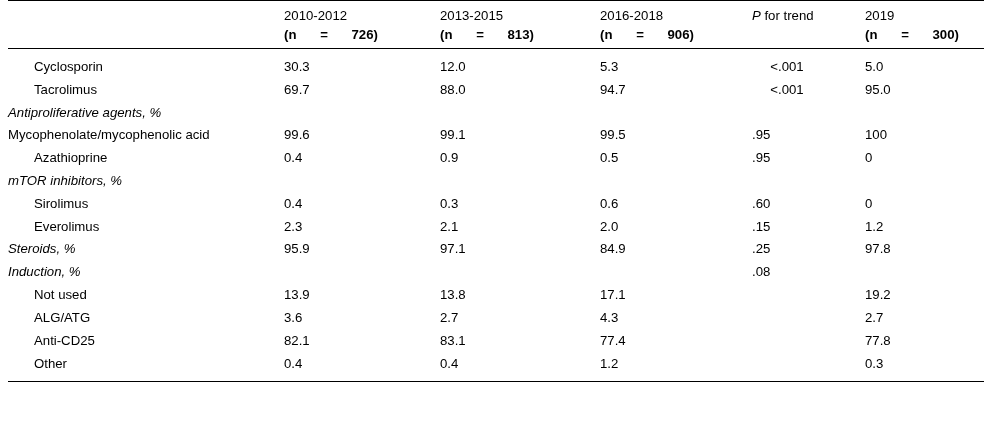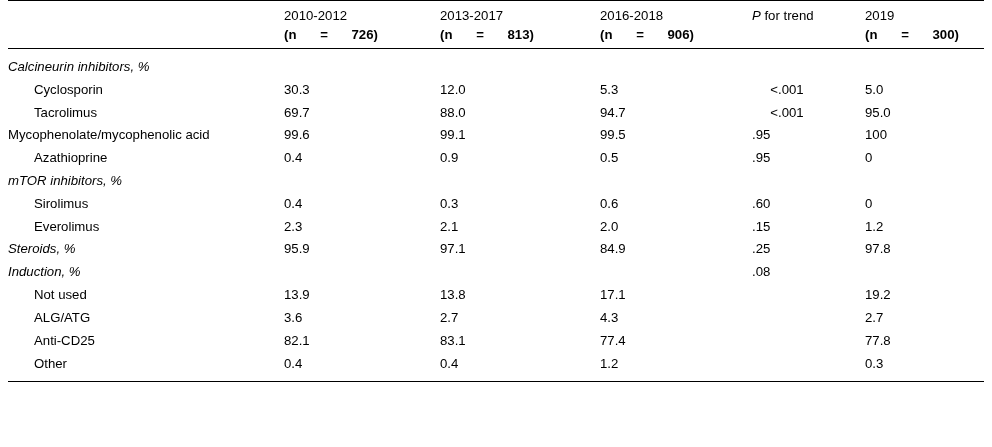--- a/index.html
+++ b/index.html
@@ -102,21 +102,21 @@
         <th></th>
         <th>
           <span class="hl1">2010-2012</span>
           <span class="hl2 nline">
             <span class="np">(n</span>
             <span class="neq">=</span>
             <span class="nnum">726)</span>
           </span>
         </th>
         <th>
-          <span class="hl1">2013-2017</span>
+          <span class="hl1">2013-2015</span>
           <span class="hl2 nline">
             <span class="np">(n</span>
             <span class="neq">=</span>
             <span class="nnum">813)</span>
           </span>
         </th>
         <th>
           <span class="hl1">2016-2018</span>
           <span class="hl2 nline">
             <span class="np">(n</span>
@@ -137,47 +137,47 @@
           </span>
         </th>
       </tr>
     </thead>
     <tbody>
 
       <tr class="spacer-row">
           <td colspan="6"></td>
         </tr>
 
-      <tr>
-        <td class="label grp">Calcineurin inhibitors, %</td>
-        <td></td>
-        <td></td>
-        <td></td>
-        <td></td>
-        <td></td>
-      </tr>
 
       <tr>
         <td class="label ind1">Cyclosporin</td>
         <td>30.3</td>
         <td>12.0</td>
         <td>5.3</td>
         <td><span class="ptrend-lt"><span class="lt">&lt;</span><span>.001</span></span></td>
         <td>5.0</td>
       </tr>
 
       <tr>
         <td class="label ind1">Tacrolimus</td>
         <td>69.7</td>
         <td>88.0</td>
         <td>94.7</td>
         <td><span class="ptrend-lt"><span class="lt">&lt;</span><span>.001</span></span></td>
         <td>95.0</td>
       </tr>
 
+      <tr>
+        <td class="label grp">Antiproliferative agents, %</td>
+        <td></td>
+        <td></td>
+        <td></td>
+        <td></td>
+        <td></td>
+      </tr>
 
       <tr>
         <td class="label">
             <span class="hang">Mycophenolate/mycophenolic acid</span>
           </td>
         <td>99.6</td>
         <td>99.1</td>
         <td>99.5</td>
         <td>.95</td>
         <td>100</td>

